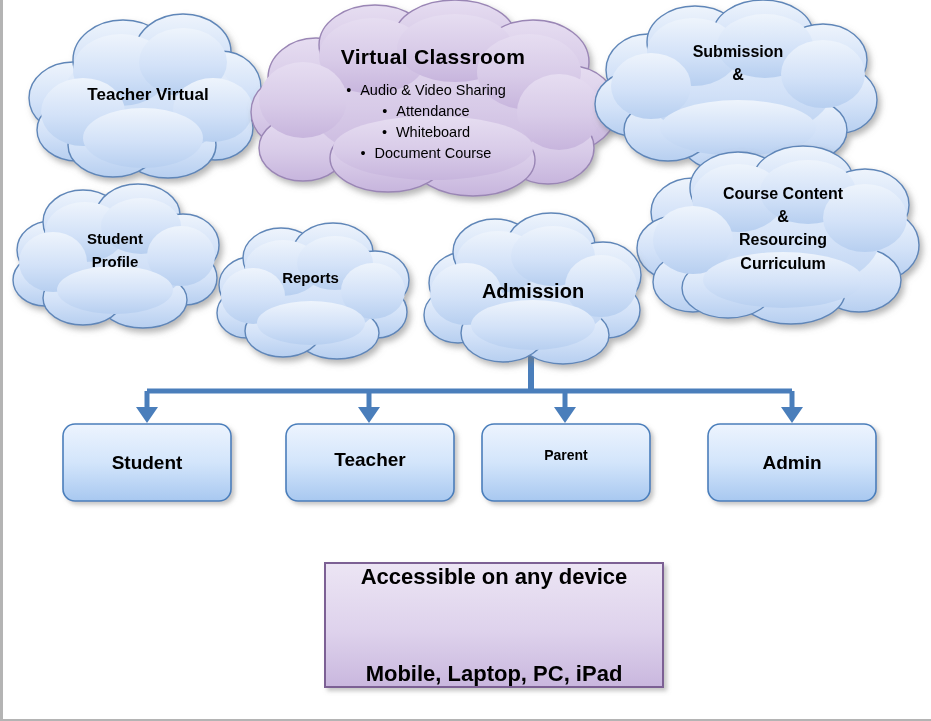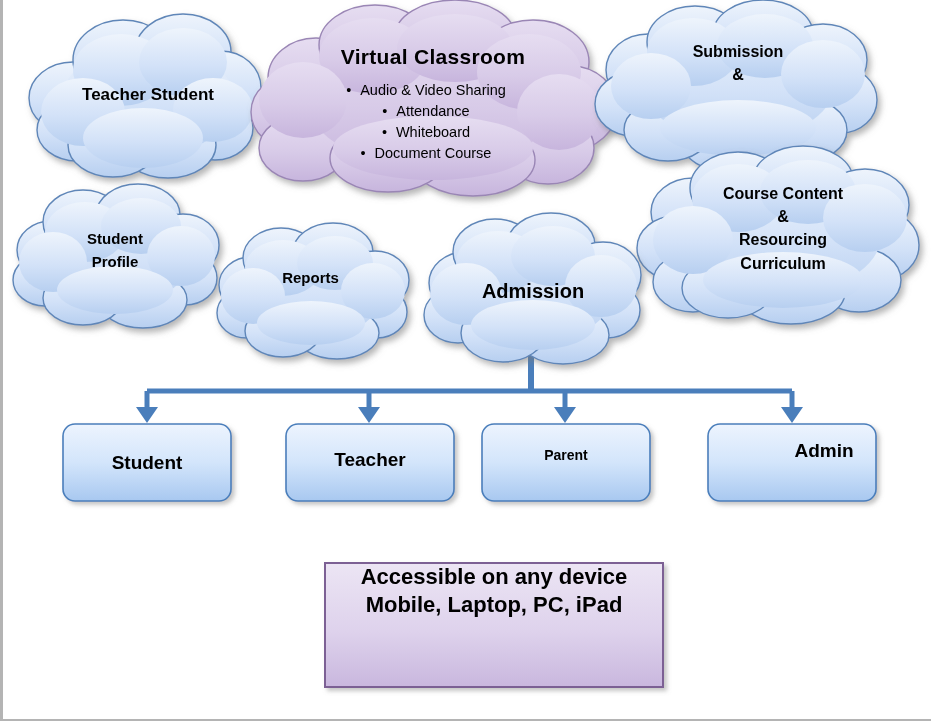--- a/index.html
+++ b/index.html
@@ -62,21 +62,21 @@
     width: 14px;
     margin-left: -14px;
     text-align: left;
   }
   .vc-ind { padding-left: 0px; }
   .device-text {
     position: absolute;
     display: flex;
     flex-direction: column;
     align-items: center;
-    justify-content: flex-start;
+    justify-content: space-between;
     text-align: center;
     font-size: 22px;
     font-weight: bold;
     line-height: 1.25;
     color: #000000;
     pointer-events: none;
   }
 </style>
 </head>
 <body>
@@ -302,21 +302,21 @@
     </g>
     <g filter="url(#boxShadow)">
       <rect x="705" y="424" width="168" height="77" rx="12" ry="12" fill="url(#gBoxBlue)" stroke="#4a7ebb" stroke-width="1.6"></rect>
     </g>
 
     <g filter="url(#boxShadow)">
       <rect x="322" y="563" width="338" height="124" fill="url(#gDeviceBox)" stroke="#7b6094" stroke-width="2"></rect>
     </g>
   </svg>
 
-  <div class="cloud-label" style="left:45px; top:85px; width:200px; font-size:17px;">Teacher Student</div>
+  <div class="cloud-label" style="left:45px; top:85px; width:200px; font-size:17px;">Teacher Virtual</div>
 
   <div class="cloud-label" style="left:300px; top:45px; width:260px;">
     <div class="vc-title">Virtual  Classroom</div>
     <ul class="vc-list">
       <li>Audio &amp; Video Sharing</li>
       <li class="vc-ind">Attendance</li>
       <li class="vc-ind">Whiteboard</li>
       <li>Document  Course</li>
     </ul>
   </div>
@@ -338,20 +338,20 @@
     <div>Profile</div>
   </div>
 
   <div class="cloud-label" style="left:240px; top:270px; width:135px; font-size:15px;">Reports</div>
 
   <div class="cloud-label" style="left:450px; top:280px; width:160px; font-size:20px;">Admission</div>
 
   <div class="box-label" style="left:60px; top:424px; width:168px; height:77px; font-size:19px;">Student</div>
   <div class="box-label" style="left:283px; top:424px; width:168px; height:72px; font-size:19px;">Teacher</div>
   <div class="box-label" style="left:479px; top:424px; width:168px; height:61px; font-size:14px;">Parent</div>
-  <div class="box-label" style="left:705px; top:412px; width:168px; height:77px; font-size:19px;padding-left:32px;">Admin</div>
+  <div class="box-label" style="left:705px; top:424px; width:168px; height:77px; font-size:19px;">Admin</div>
 
   <div class="device-text" style="left:322px; top:563px; width:338px; height:124px;">
     <div>Accessible on any device</div>
     <div>Mobile, Laptop, PC, iPad</div>
   </div>
 
 </div>
 
 </body></html>

